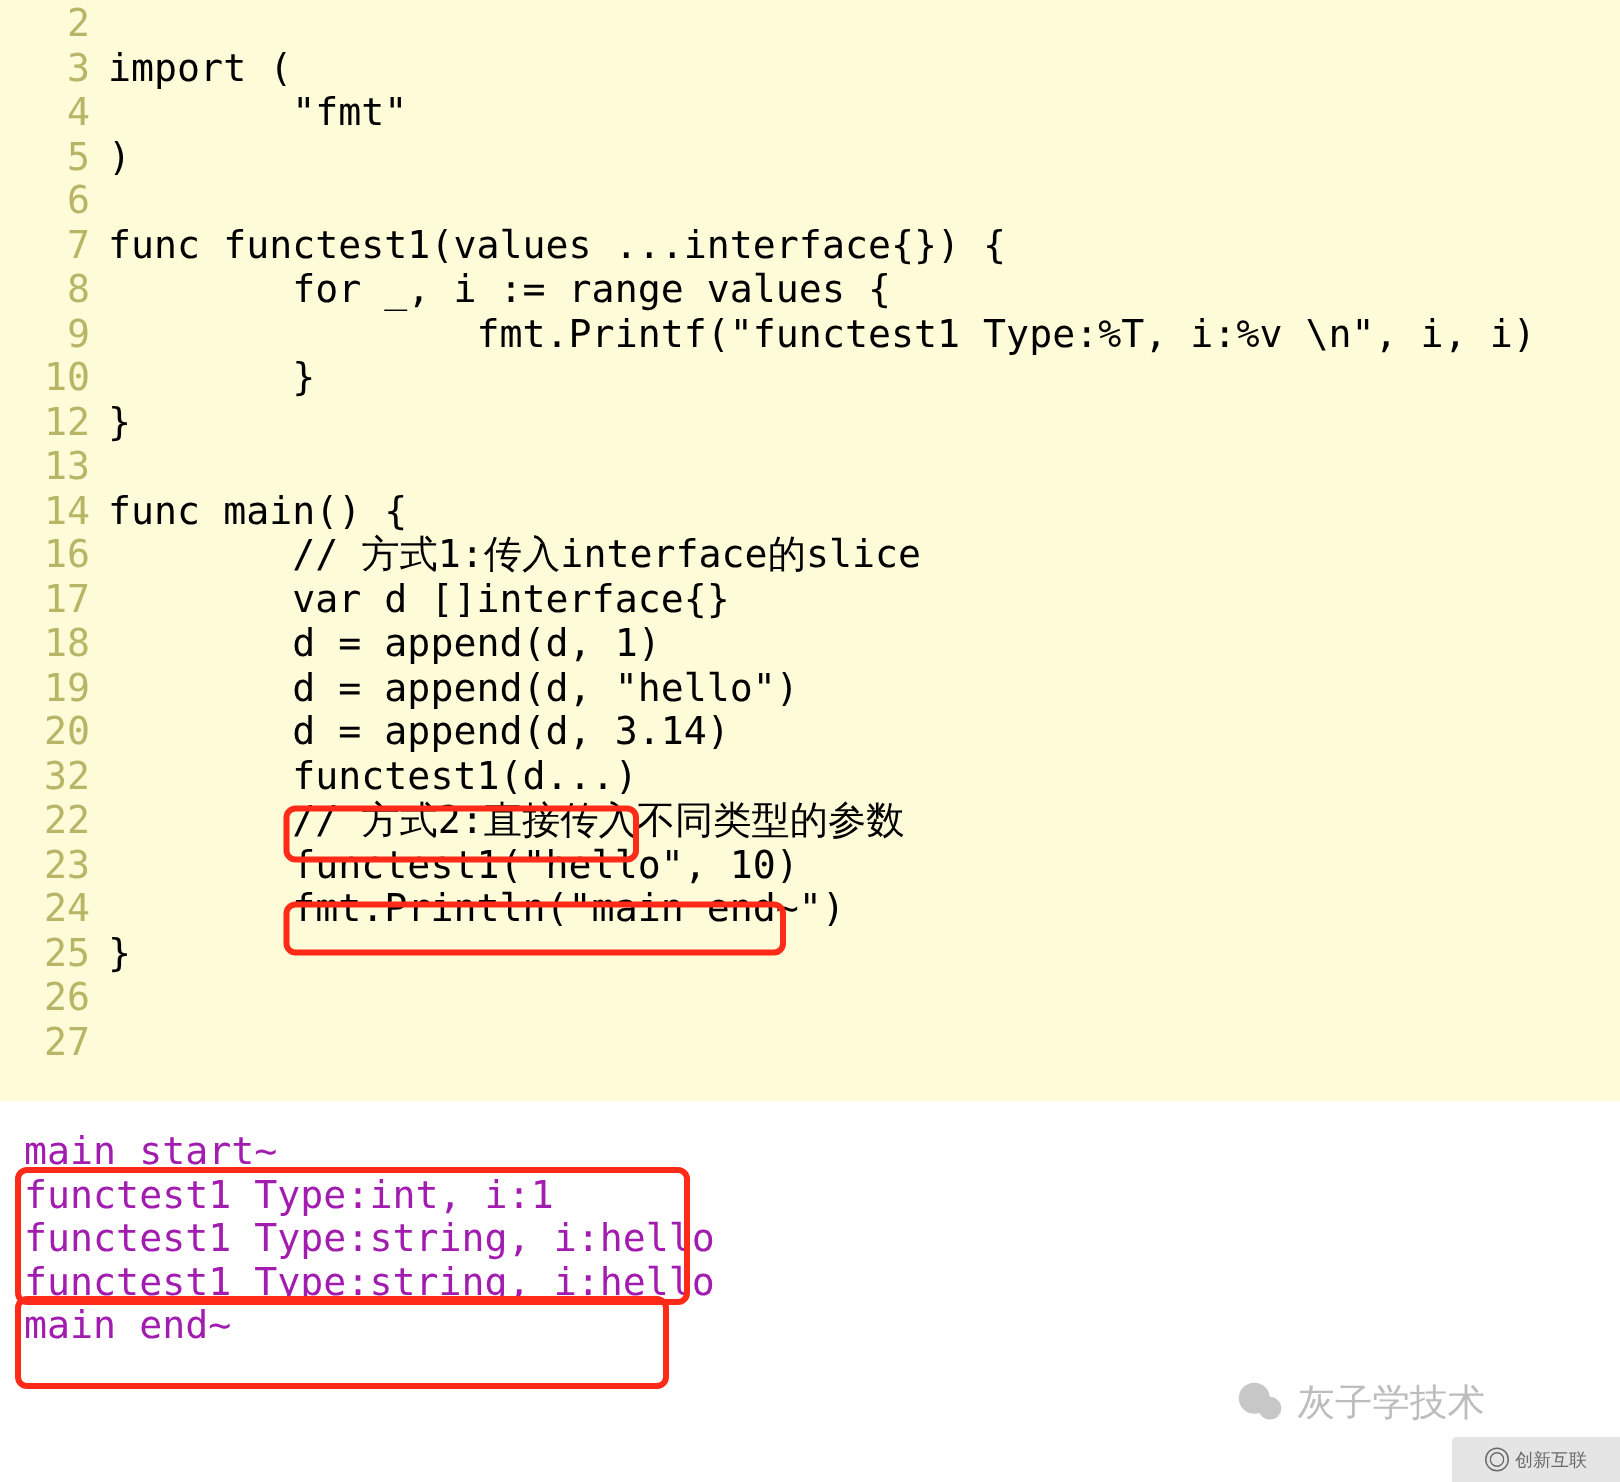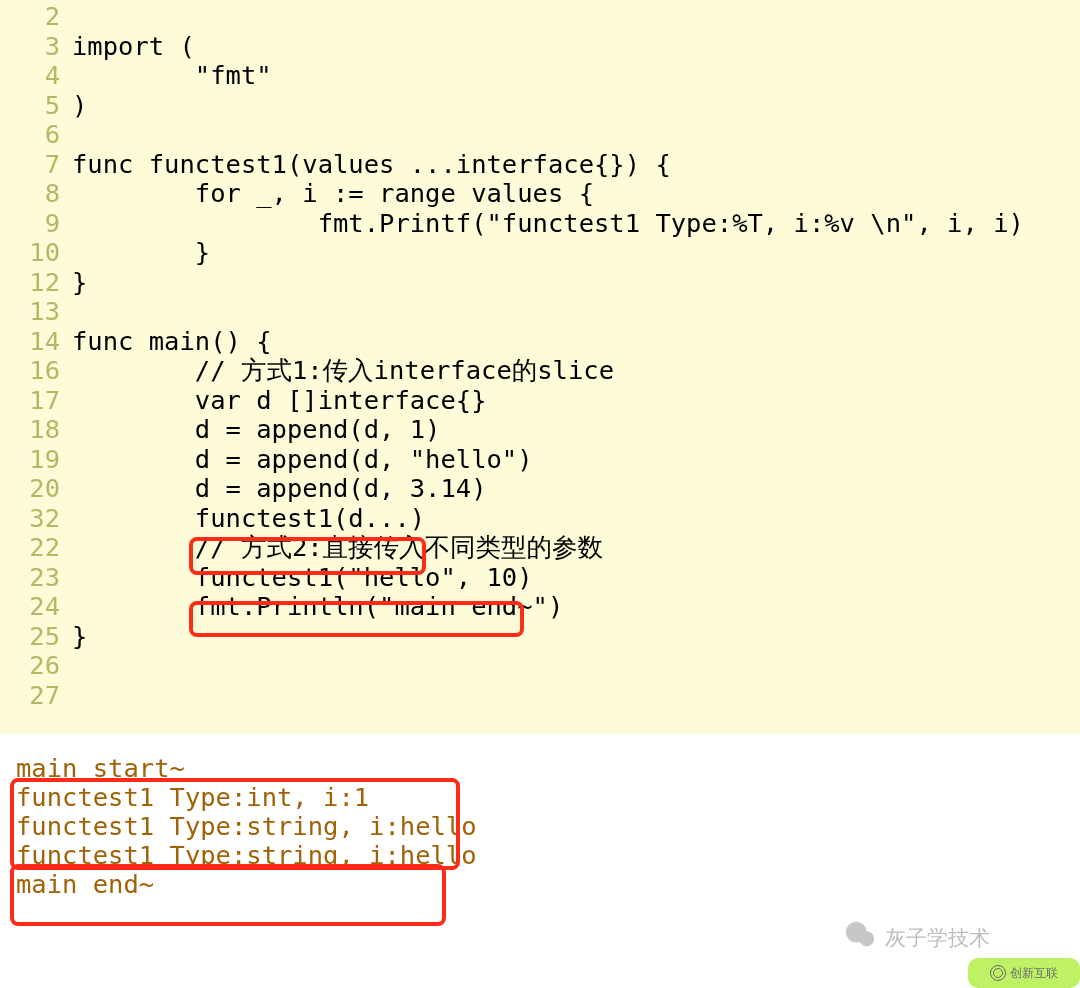--- a/index.html
+++ b/index.html
@@ -38,56 +38,55 @@
 
   .output-pane {
     background: #ffffff;
     padding-top: 20px;
     padding-left: 16px;
   }
   .out-line {
     font-size: 25.5px;
     line-height: 29px;
     white-space: pre;
-    color: #a16207;
+    color: #a21caf;
   }
 
   .wm-wx {
     position: absolute;
     right: 90px;
     bottom: 36px;
     display: flex;
-    align-items: flex-end;
+    align-items: flex-start;
     gap: 8px;
     color: #a7a7a7;
     font-family: "PingFang SC","Microsoft YaHei",sans-serif;
-    font-size: 21px;
+    font-size: 25px;
     opacity: 0.75;
   }
   .wm-wx .bubble {
     width: 34px; height: 34px;
     position: relative;
   }
   .wm-wx .bubble svg { width:34px; height:34px; fill:#b5b5b5; }
 
   .wm-corner {
     position: absolute;
     right: 0;
     bottom: 0;
     width: 112px;
     height: 30px;
-    background: #bef264;
+    background: #e5e5e5;
     display: flex;
     align-items: center;
     justify-content: center;
     font-family: sans-serif;
     font-size: 12px;
     color: #6b6b6b;
     border-top-left-radius: 3px;
-    border-radius: 10px;
   }
   .wm-corner .logo {
     width: 16px; height: 16px; margin-right: 4px;
     border: 1.5px solid #6b6b6b; border-radius: 50%;
     position: relative;
   }
   .wm-corner .logo::after{
     content:""; position:absolute; inset:2px;
     border:1.5px solid #6b6b6b; border-radius:50%;
     clip-path: polygon(0 0,100% 0,100% 70%,70% 100%,0 100%);

